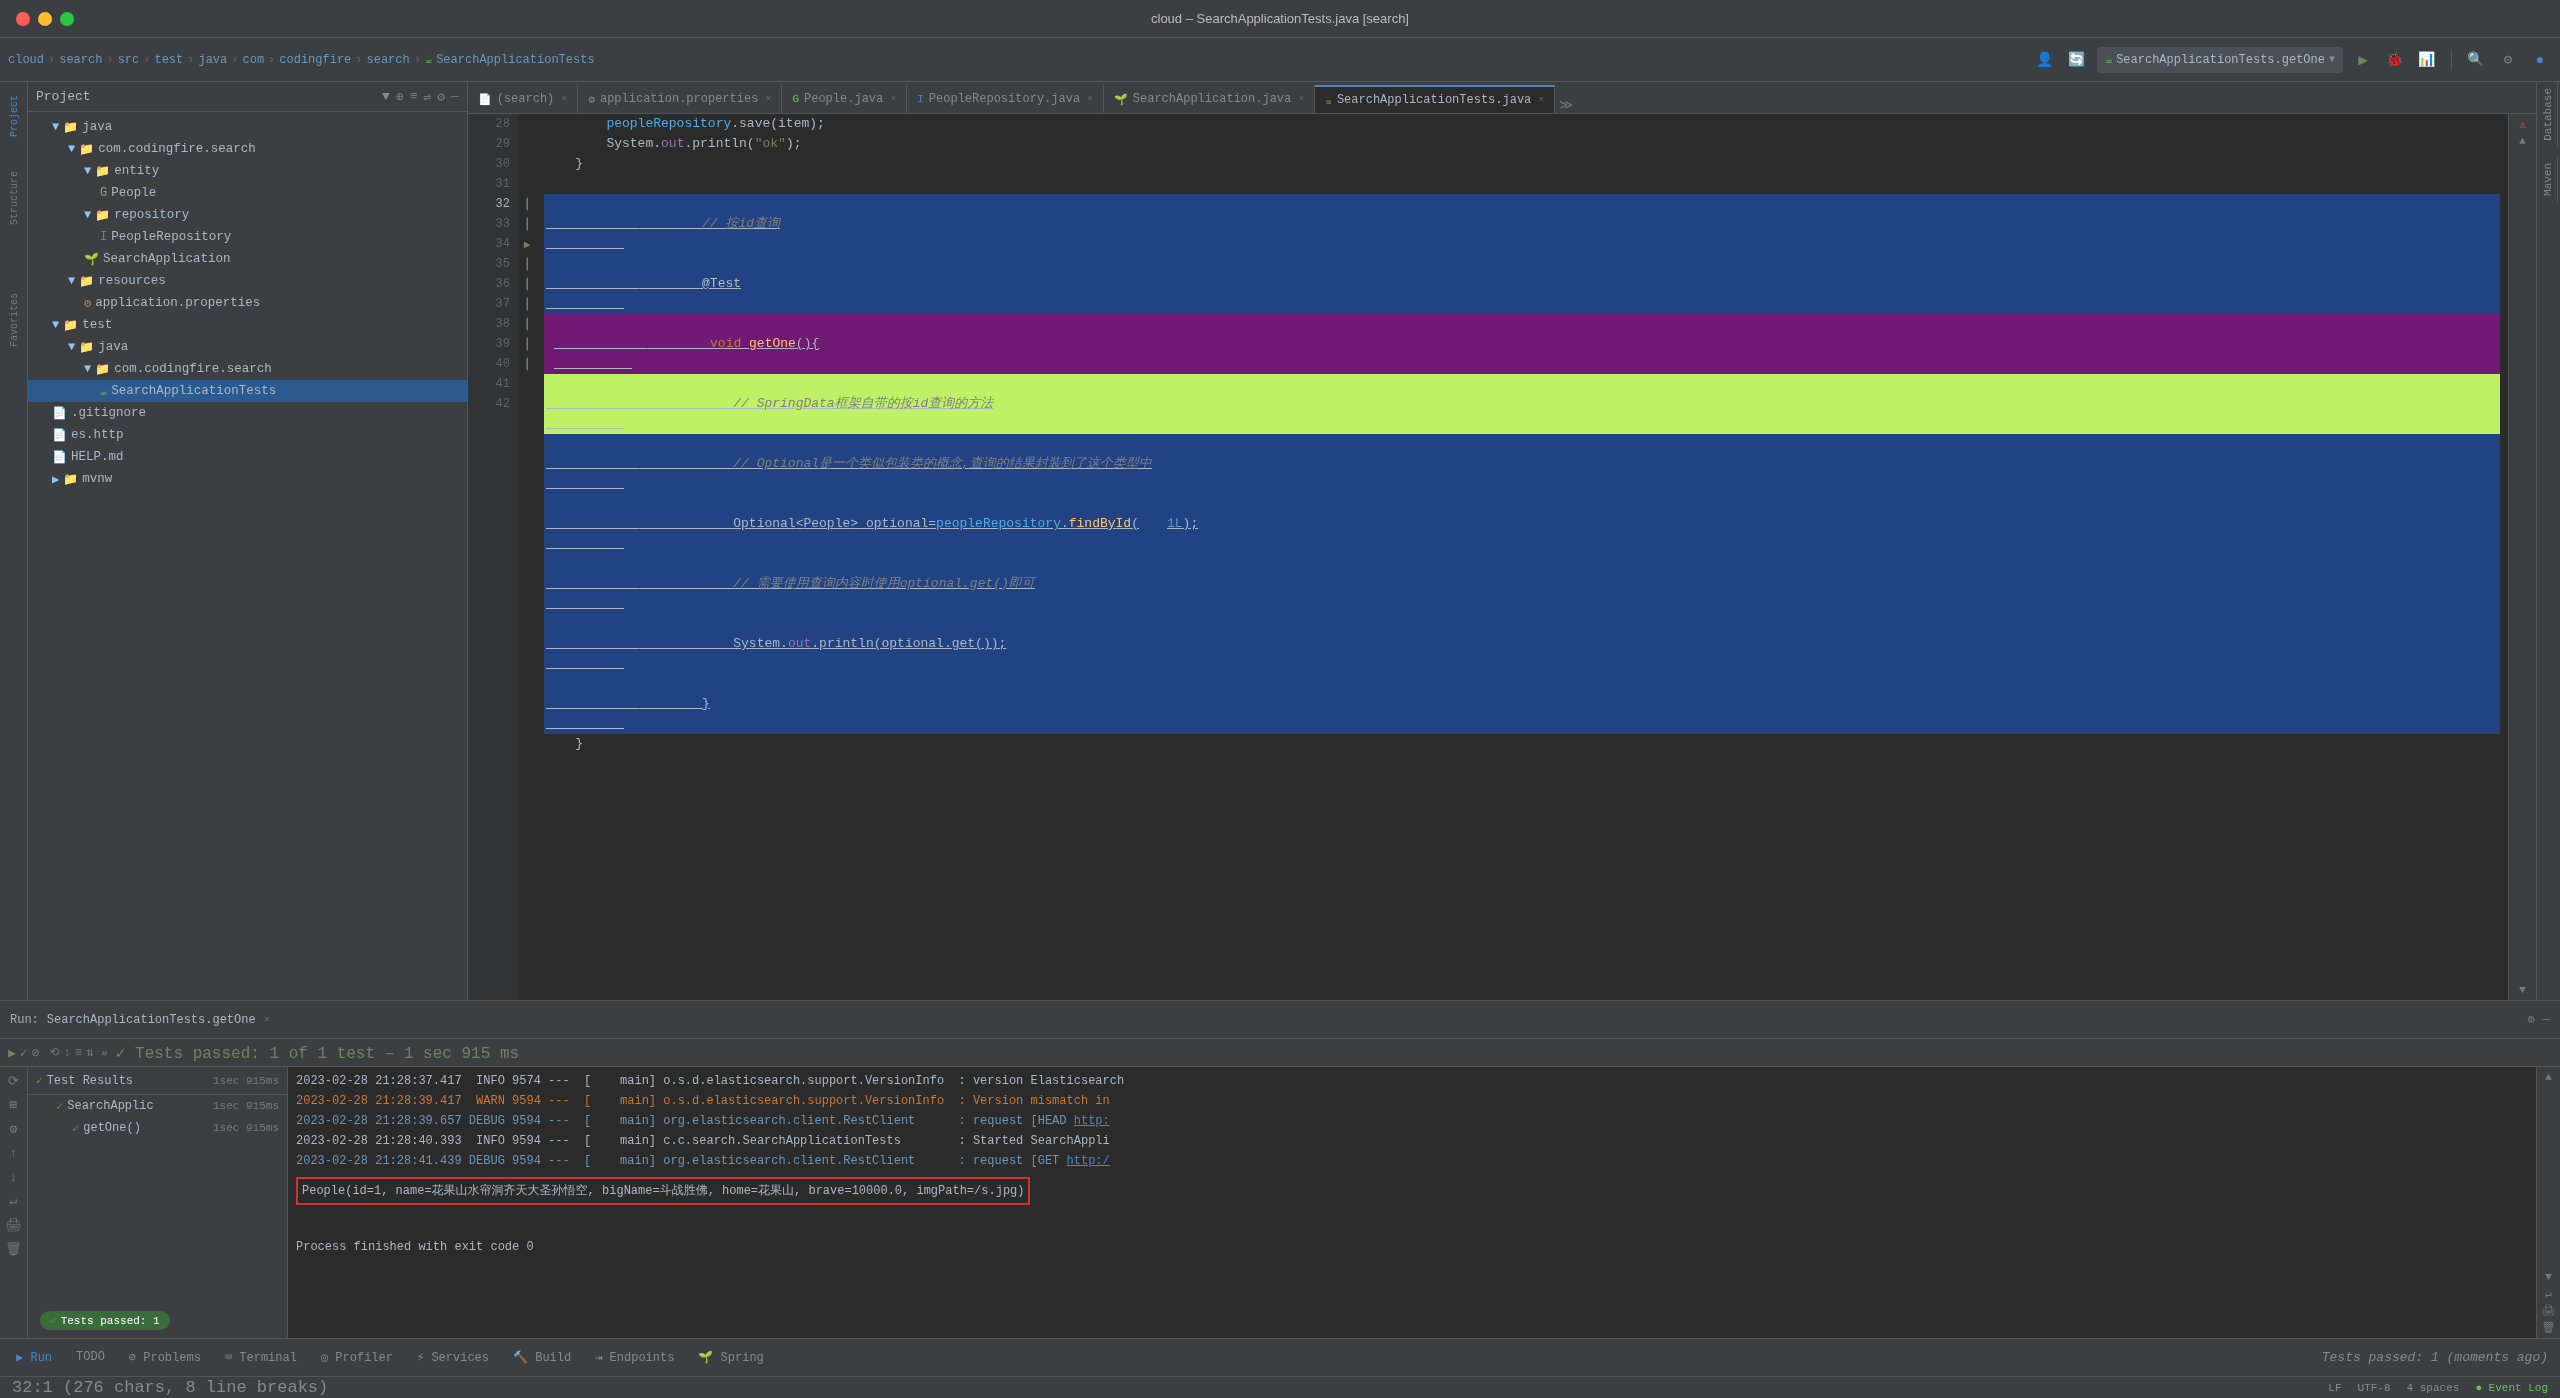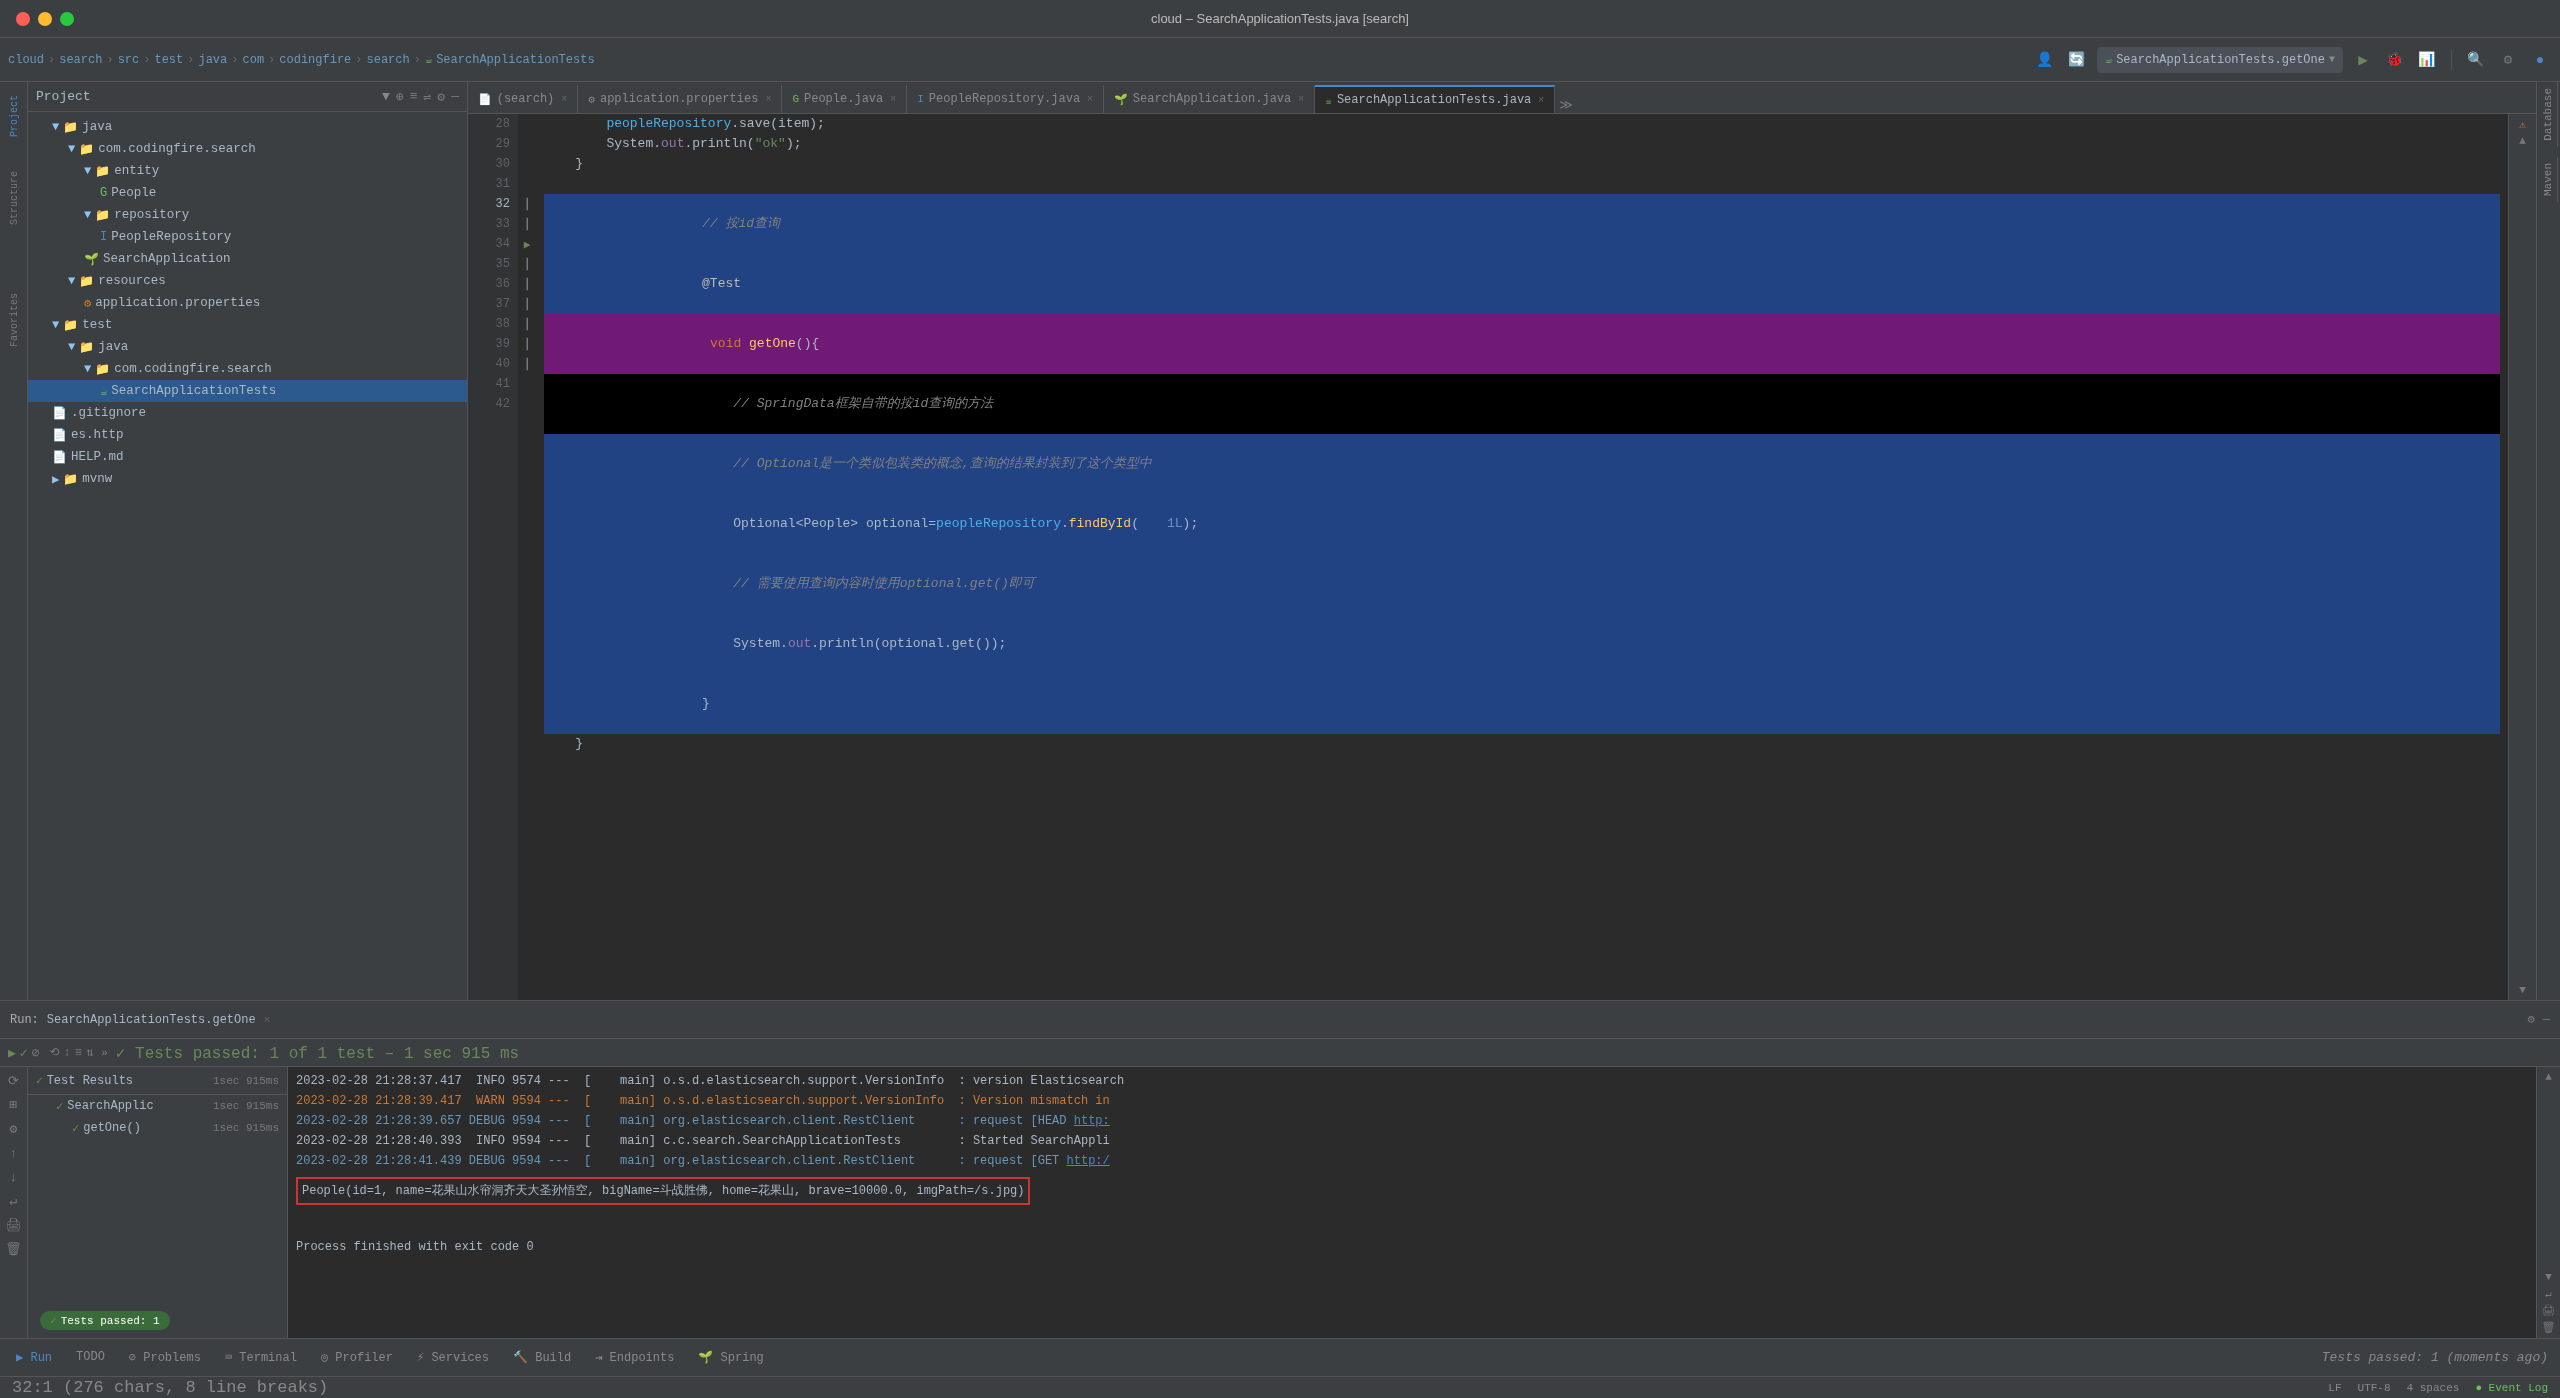--- a/index.html
+++ b/index.html
@@ -215,20 +215,21 @@
       line-height: 20px;
     }
     .code-line {
       display: flex;
       align-items: flex-start;
       min-height: 20px;
       white-space: pre;
     }
     .code-line.selected-line {
       background: #214283;
+      text-decoration: underline;
     }
 
     
     .kw { color: #cc7832; }
     .str { color: #6a8759; }
     .num { color: #6897bb; margin-left: 28px; }
     .comment { color: #808080; font-style: italic; }
     .ann { color: #bbb; }
     .method { color: #ffc66d; }
     .type { color: #a9b7c6; }
@@ -758,21 +759,21 @@
           <div class="code-line"> </div>
           <div class="code-line selected-line" style="background:#214283; display:block; padding:0 2px;">
             <span class="comment">        // 按id查询</span>
           </div>
           <div class="code-line selected-line" style="background:#214283; display:block; padding:0 2px;">
             <span class="ann">        @Test</span>
           </div>
           <div class="code-line selected-line" style="background:#701a75; display:block; padding:0 10px;">
             <span class="kw">        void </span><span class="method">getOne</span><span class="var">(){</span>
           </div>
-          <div class="code-line selected-line" style="background:#000000; display:block; padding:0 2px;">
+          <div class="code-line selected-line" style="background:#bef264; display:block; padding:0 2px;">
             <span class="comment">            // SpringData框架自带的按id查询的方法</span>
           </div>
           <div class="code-line selected-line" style="background:#214283; display:block; padding:0 2px;">
             <span class="comment">            // Optional是一个类似包装类的概念,查询的结果封装到了这个类型中</span>
           </div>
           <div class="code-line selected-line" style="background:#214283; display:block; padding:0 2px;">
             <span class="type">            Optional</span><span class="var">&lt;</span><span class="type">People</span><span class="var">&gt; optional=</span><span class="cn">peopleRepository</span><span class="var">.</span><span class="method">findById</span><span class="var">(</span><span class="num">1L</span><span class="var">);</span>
           </div>
           <div class="code-line selected-line" style="background:#214283; display:block; padding:0 2px;">
             <span class="comment">            // 需要使用查询内容时使用optional.get()即可</span>

